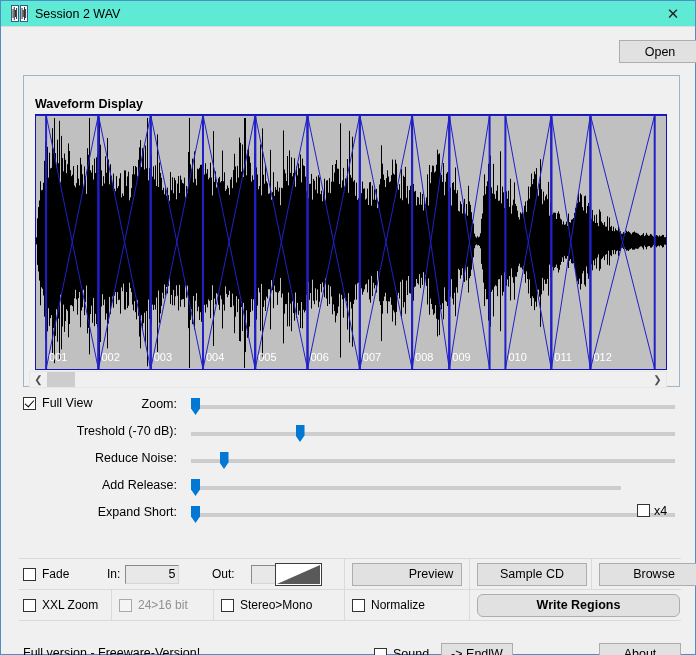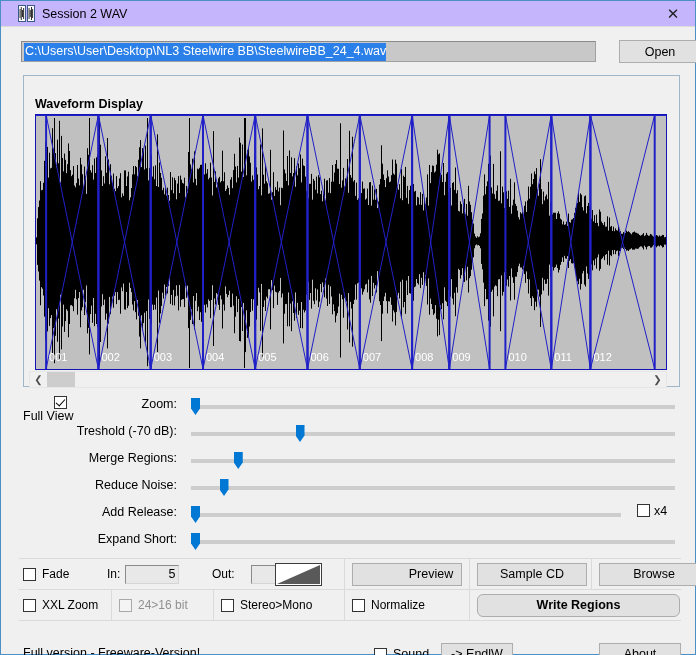--- a/index.html
+++ b/index.html
@@ -19,25 +19,25 @@
     left: 0; top: 0;
     width: 696px; height: 655px;
     box-sizing: border-box;
     border: 1px solid #4b8fc4;
     background: #f0f0f0;
   }
 
   
   .titlebar {
     height: 26px;
-    background: #c4b5fd;
+    background: #5eead4;
     border-bottom: 1px solid #dcdcdc;
     display: flex;
     align-items: center;
-    padding: 0 0 0 17px;
+    padding: 0 0 0 10px;
     box-sizing: border-box;
   }
   .title-icon {
     width: 17px; height: 17px;
     margin-right: 7px;
     flex: 0 0 auto;
     display: block;
   }
   .title-text {
     font-size: 12.5px;
@@ -197,23 +197,22 @@
     top: 3px;
     width: 9px; height: 17px;
     background: #0078d4;
     
     clip-path: polygon(0 0, 100% 0, 100% 62%, 50% 100%, 0 62%);
   }
   .fullview-check {
     position: absolute;
     left: 22px; top: 369px;
     display: flex;
-    align-items: flex-end;
-    font-size: 12.5px;
-    flex-direction: column;
+    align-items: center;
+    font-size: 12.5px;
   }
   .cbox {
     width: 13px; height: 13px;
     border: 1px solid #333;
     background: #fff;
     box-sizing: border-box;
     margin-right: 6px;
     position: relative;
     flex: 0 0 auto;
   }
@@ -342,23 +341,20 @@
         <rect x="14.2" y="4" width="0.9" height="9"></rect>
       </g>
     </svg>
     <span class="title-text">Session 2 WAV</span>
     <div class="title-close">✕</div>
   </div>
 
   <div class="client">
 
     <div class="path-row">
-      <div class="path-field">
-        <span class="path-sel">C:\Users\User\Desktop\NL3 Steelwire BB\SteelwireBB_24_4.wav</span>
-      </div>
       <div class="btn open-btn">Open</div>
     </div>
 
     <div class="group"></div>
     <div class="group-title">Waveform Display</div>
 
     <div class="wave-box">
       <svg id="wave-svg" width="630" height="254" viewBox="0 0 630 254" preserveAspectRatio="none">
           <line x1="0" y1="126" x2="630" y2="126" stroke="#000" stroke-width="1"></line>
           <path d="M0.5,122.4L0.5,129.3M1.5,103.3L1.5,149.9M2.5,92.1L2.5,156.5M3.5,85.5L3.5,165.6M4.5,66.2L4.5,190.3M5.5,75.3L5.5,172.2M6.5,74.8L6.5,173.7M7.5,67.8L7.5,180.5M8.5,45.8L8.5,201.6M9.5,26.7L9.5,224.4M10.5,56.6L10.5,195.0M11.5,31.9L11.5,216.4M12.5,62.6L12.5,193.2M13.5,37.7L13.5,210.9M14.5,53.4L14.5,203.1M15.5,52.8L15.5,200.1M16.5,13.2L16.5,238.3M17.5,33.7L17.5,213.2M18.5,3.0L18.5,248.2M19.5,38.1L19.5,220.8M20.5,52.2L20.5,194.2M21.5,24.7L21.5,226.7M22.5,48.2L22.5,203.5M23.5,5.8L23.5,244.3M24.5,67.5L24.5,179.8M25.5,20.9L25.5,234.3M26.5,43.0L26.5,211.5M27.5,56.4L27.5,189.6M28.5,38.6L28.5,216.9M29.5,44.8L29.5,206.1M30.5,58.2L30.5,194.2M31.5,49.2L31.5,195.8M32.5,28.4L32.5,222.3M33.5,36.0L33.5,209.0M34.5,55.2L34.5,190.4M35.5,61.2L35.5,190.1M36.5,59.7L36.5,191.2M37.5,51.1L37.5,196.2M38.5,70.5L38.5,183.3M39.5,72.3L39.5,174.8M40.5,68.1L40.5,184.3M41.5,50.0L41.5,199.6M42.5,63.6L42.5,183.1M43.5,70.4L43.5,177.0M44.5,42.8L44.5,212.3M45.5,49.5L45.5,195.5M46.5,59.2L46.5,192.2M47.5,71.9L47.5,174.8M48.5,51.4L48.5,200.1M49.5,61.2L49.5,187.2M50.5,78.9L50.5,170.5M51.5,33.2L51.5,218.3M52.5,39.8L52.5,212.9M53.5,3.0L53.5,239.4M54.5,55.3L54.5,199.1M55.5,57.6L55.5,190.6M56.5,50.2L56.5,207.8M57.5,64.6L57.5,183.0M58.5,43.5L58.5,211.1M59.5,58.0L59.5,198.8M60.5,42.3L60.5,209.0M61.5,39.6L61.5,212.2M62.5,66.3L62.5,181.5M63.5,3.0L63.5,250.1M64.5,29.7L64.5,227.0M65.5,55.4L65.5,191.5M66.5,71.0L66.5,179.2M67.5,61.2L67.5,190.1M68.5,68.5L68.5,184.5M69.5,41.3L69.5,204.7M70.5,57.8L70.5,198.5M71.5,23.0L71.5,233.4M72.5,44.4L72.5,208.5M73.5,69.3L73.5,181.9M74.5,49.2L74.5,199.1M75.5,60.8L75.5,190.9M76.5,68.5L76.5,181.6M77.5,58.6L77.5,192.7M78.5,73.7L78.5,180.7M79.5,76.2L79.5,177.2M80.5,61.1L80.5,189.1M81.5,73.2L81.5,177.0M82.5,71.1L82.5,185.1M83.5,63.4L83.5,184.7M84.5,58.2L84.5,198.7M85.5,82.4L85.5,172.4M86.5,78.4L86.5,176.2M87.5,80.9L87.5,168.5M88.5,55.4L88.5,194.4M89.5,55.4L89.5,194.7M90.5,71.0L90.5,177.0M91.5,61.4L91.5,193.1M92.5,56.7L92.5,190.7M93.5,85.3L93.5,167.7M94.5,82.3L94.5,173.1M95.5,73.1L95.5,177.2M96.5,59.4L96.5,189.5M97.5,51.1L97.5,195.4M98.5,59.3L98.5,186.1M99.5,51.0L99.5,197.2M100.5,52.2L100.5,204.4M101.5,61.4L101.5,185.1M102.5,44.7L102.5,200.8M103.5,32.3L103.5,221.6M104.5,25.1L104.5,233.4M105.5,52.1L105.5,200.2M106.5,33.1L106.5,215.3M107.5,35.7L107.5,208.1M108.5,54.5L108.5,197.7M109.5,30.7L109.5,227.2M110.5,53.3L110.5,196.1M111.5,3.0L111.5,251.2M112.5,65.4L112.5,184.5M113.5,53.1L113.5,203.9M114.5,49.3L114.5,203.7M115.5,40.2L115.5,208.7M116.5,61.6L116.5,189.6M117.5,51.3L117.5,195.0M118.5,64.3L118.5,189.8M119.5,50.3L119.5,194.5M120.5,71.0L120.5,182.5M121.5,19.3L121.5,237.0M122.5,71.9L122.5,175.5M123.5,47.5L123.5,207.9M124.5,57.9L124.5,198.4M125.5,62.8L125.5,190.9M126.5,75.1L126.5,177.7M127.5,72.7L127.5,183.5M128.5,79.3L128.5,169.5M129.5,73.2L129.5,180.6M130.5,80.6L130.5,172.0M131.5,72.6L131.5,178.5M132.5,80.1L132.5,171.0M133.5,85.7L133.5,162.4M134.5,57.1L134.5,188.9M135.5,75.1L135.5,179.9M136.5,62.3L136.5,190.2M137.5,78.3L137.5,174.9M138.5,62.8L138.5,190.4M139.5,65.2L139.5,181.4M140.5,84.3L140.5,170.3M141.5,68.6L141.5,180.7M142.5,61.1L142.5,195.4M143.5,78.0L143.5,169.9M144.5,60.6L144.5,191.7M145.5,64.7L145.5,184.8M146.5,67.9L146.5,184.2M147.5,68.6L147.5,184.1M148.5,62.7L148.5,192.1M149.5,82.5L149.5,170.6M150.5,70.9L150.5,182.8M151.5,77.7L151.5,170.6M152.5,37.0L152.5,213.1M153.5,3.0L153.5,253.0M154.5,49.4L154.5,204.9M155.5,54.1L155.5,194.4M156.5,43.7L156.5,209.1M157.5,67.4L157.5,181.0M158.5,36.4L158.5,214.6M159.5,63.8L159.5,185.8M160.5,70.3L160.5,178.1M161.5,53.6L161.5,196.2M162.5,54.3L162.5,191.7M163.5,52.8L163.5,205.0M164.5,49.9L164.5,197.2M165.5,49.7L165.5,206.8M166.5,56.4L166.5,198.9M167.5,72.2L167.5,180.6M168.5,59.5L168.5,189.8M169.5,48.3L169.5,197.5M170.5,58.5L170.5,189.3M171.5,54.1L171.5,192.4M172.5,64.3L172.5,184.4M173.5,62.7L173.5,185.9M174.5,47.6L174.5,203.2M175.5,62.5L175.5,185.0M176.5,80.5L176.5,170.2M177.5,16.1L177.5,231.0M178.5,66.9L178.5,183.5M179.5,56.3L179.5,189.5M180.5,72.5L180.5,178.1M181.5,67.5L181.5,179.5M182.5,63.4L182.5,189.8M183.5,61.8L183.5,194.9M184.5,67.4L184.5,180.4M185.5,66.0L185.5,184.3M186.5,35.6L186.5,213.5M187.5,66.3L187.5,189.5M188.5,57.3L188.5,195.6M189.5,76.0L189.5,171.4M190.5,74.2L190.5,178.9M191.5,70.5L191.5,182.2M192.5,72.9L192.5,180.0M193.5,79.8L193.5,175.7M194.5,64.6L194.5,192.1M195.5,62.2L195.5,192.2M196.5,73.2L196.5,178.6M197.5,55.1L197.5,190.7M198.5,38.8L198.5,218.2M199.5,51.5L199.5,201.7M200.5,67.4L200.5,181.2M201.5,50.9L201.5,197.1M202.5,62.6L202.5,184.0M203.5,22.6L203.5,226.0M204.5,27.8L204.5,226.4M205.5,56.7L205.5,192.0M206.5,29.5L206.5,216.0M207.5,61.9L207.5,187.9M208.5,3.0L208.5,253.0M209.5,3.0L209.5,237.1M210.5,60.4L210.5,195.3M211.5,35.2L211.5,222.8M212.5,32.1L212.5,221.4M213.5,41.5L213.5,211.5M214.5,47.8L214.5,197.0M215.5,66.6L215.5,183.9M216.5,60.4L216.5,195.7M217.5,64.8L217.5,184.3M218.5,38.8L218.5,213.4M219.5,67.2L219.5,179.7M220.5,52.4L220.5,204.6M221.5,59.5L221.5,190.6M222.5,74.3L222.5,172.8M223.5,71.0L223.5,177.4M224.5,29.5L224.5,215.8M225.5,80.4L225.5,168.9M226.5,13.4L226.5,241.7M227.5,59.7L227.5,192.0M228.5,68.7L228.5,185.3M229.5,49.7L229.5,196.0M230.5,66.3L230.5,181.6M231.5,68.3L231.5,183.4M232.5,78.8L232.5,174.3M233.5,78.3L233.5,174.1M234.5,34.8L234.5,214.4M235.5,84.7L235.5,165.1M236.5,77.2L236.5,175.1M237.5,57.2L237.5,193.2M238.5,80.9L238.5,170.6M239.5,72.2L239.5,176.7M240.5,74.9L240.5,177.3M241.5,66.5L241.5,189.9M242.5,76.5L242.5,177.5M243.5,72.6L243.5,175.9M244.5,90.2L244.5,162.9M245.5,72.7L245.5,182.5M246.5,73.2L246.5,178.5M247.5,15.5L247.5,228.4M248.5,54.5L248.5,198.7M249.5,58.4L249.5,189.2M250.5,66.0L250.5,188.9M251.5,41.0L251.5,211.3M252.5,70.4L252.5,177.5M253.5,35.4L253.5,211.3M254.5,57.9L254.5,188.6M255.5,42.3L255.5,216.2M256.5,61.4L256.5,186.3M257.5,58.1L257.5,198.0M258.5,43.2L258.5,205.7M259.5,71.8L259.5,177.4M260.5,51.5L260.5,202.9M261.5,60.4L261.5,187.8M262.5,48.5L262.5,199.8M263.5,53.2L263.5,195.7M264.5,39.5L264.5,213.0M265.5,67.4L265.5,187.0M266.5,43.6L266.5,213.3M267.5,50.4L267.5,194.8M268.5,51.1L268.5,197.4M269.5,61.6L269.5,195.5M270.5,76.0L270.5,179.7M271.5,65.3L271.5,188.6M272.5,83.3L272.5,167.2M273.5,68.8L273.5,184.8M274.5,68.8L274.5,178.0M275.5,58.9L275.5,193.6M276.5,84.7L276.5,164.7M277.5,63.9L277.5,185.7M278.5,65.8L278.5,189.2M279.5,74.7L279.5,173.3M280.5,61.6L280.5,185.4M281.5,78.4L281.5,174.4M282.5,60.2L282.5,192.1M283.5,62.3L283.5,186.7M284.5,79.1L284.5,169.0M285.5,75.7L285.5,177.2M286.5,86.3L286.5,167.4M287.5,78.8L287.5,172.3M288.5,63.7L288.5,182.3M289.5,85.6L289.5,163.4M290.5,65.6L290.5,183.6M291.5,65.2L291.5,191.0M292.5,77.7L292.5,169.8M293.5,63.1L293.5,189.0M294.5,78.2L294.5,171.4M295.5,66.7L295.5,181.5M296.5,50.0L296.5,199.3M297.5,66.6L297.5,189.4M298.5,57.6L298.5,196.1M299.5,49.0L299.5,207.4M300.5,45.0L300.5,200.7M301.5,53.6L301.5,198.1M302.5,53.8L302.5,191.5M303.5,69.1L303.5,178.7M304.5,8.3L304.5,242.5M305.5,72.7L305.5,179.8M306.5,65.4L306.5,184.2M307.5,52.9L307.5,202.7M308.5,71.6L308.5,182.8M309.5,63.4L309.5,184.2M310.5,64.5L310.5,186.5M311.5,44.0L311.5,214.5M312.5,77.8L312.5,178.1M313.5,15.8L313.5,227.5M314.5,60.1L314.5,186.9M315.5,62.7L315.5,193.5M316.5,21.7L316.5,231.7M317.5,66.5L317.5,189.0M318.5,65.1L318.5,184.8M319.5,80.9L319.5,169.5M320.5,67.6L320.5,184.6M321.5,84.9L321.5,168.3M322.5,83.3L322.5,167.5M323.5,69.4L323.5,177.7M324.5,82.5L324.5,170.2M325.5,78.1L325.5,173.3M326.5,66.6L326.5,179.6M327.5,73.8L327.5,176.7M328.5,73.4L328.5,174.3M329.5,84.6L329.5,169.6M330.5,83.5L330.5,168.8M331.5,73.6L331.5,177.4M332.5,90.0L332.5,164.5M333.5,67.4L333.5,184.4M334.5,67.0L334.5,187.7M335.5,90.6L335.5,160.9M336.5,70.6L336.5,181.0M337.5,84.6L337.5,167.8M338.5,74.3L338.5,173.5M339.5,84.8L339.5,170.2M340.5,73.9L340.5,177.5M341.5,93.1L341.5,156.1M342.5,86.6L342.5,162.6M343.5,69.5L343.5,186.3M344.5,63.9L344.5,190.0M345.5,30.3L345.5,226.1M346.5,48.7L346.5,198.7M347.5,59.5L347.5,185.9M348.5,65.0L348.5,181.5M349.5,72.1L349.5,177.8M350.5,63.2L350.5,186.1M351.5,55.3L351.5,198.4M352.5,61.5L352.5,186.3M353.5,67.2L353.5,186.5M354.5,66.5L354.5,182.4M355.5,60.2L355.5,189.8M356.5,44.5L356.5,206.6M357.5,58.6L357.5,195.4M358.5,59.7L358.5,197.4M359.5,44.7L359.5,210.4M360.5,48.7L360.5,196.9M361.5,72.5L361.5,180.6M362.5,74.8L362.5,177.8M363.5,69.2L363.5,183.5M364.5,83.4L364.5,166.8M365.5,54.0L365.5,203.4M366.5,85.2L366.5,164.7M367.5,60.7L367.5,192.3M368.5,62.0L368.5,187.0M369.5,51.9L369.5,198.8M370.5,82.9L370.5,165.6M371.5,70.9L371.5,180.0M372.5,88.8L372.5,161.0M373.5,75.1L373.5,178.1M374.5,70.7L374.5,178.6M375.5,87.7L375.5,165.1M376.5,89.3L376.5,165.2M377.5,69.0L377.5,185.7M378.5,76.6L378.5,172.2M379.5,75.8L379.5,171.4M380.5,90.4L380.5,164.0M381.5,81.9L381.5,168.1M382.5,82.5L382.5,169.5M383.5,89.6L383.5,159.1M384.5,77.2L384.5,173.1M385.5,89.8L385.5,162.8M386.5,78.9L386.5,169.9M387.5,95.5L387.5,157.2M388.5,83.4L388.5,170.2M389.5,89.5L389.5,160.1M390.5,82.5L390.5,170.9M391.5,59.4L391.5,189.5M392.5,90.6L392.5,163.4M393.5,50.0L393.5,199.7M394.5,68.2L394.5,183.5M395.5,57.1L395.5,189.0M396.5,50.5L396.5,194.2M397.5,50.9L397.5,199.9M398.5,57.5L398.5,198.4M399.5,56.4L399.5,190.1M400.5,49.7L400.5,203.7M401.5,34.7L401.5,221.4M402.5,39.3L402.5,204.7M403.5,38.4L403.5,220.1M404.5,58.2L404.5,190.3M405.5,59.7L405.5,194.2M406.5,67.0L406.5,188.2M407.5,48.0L407.5,204.3M408.5,80.3L408.5,172.3M409.5,66.7L409.5,185.7M410.5,58.7L410.5,186.9M411.5,57.1L411.5,191.1M412.5,77.5L412.5,174.6M413.5,53.5L413.5,197.3M414.5,72.7L414.5,181.7M415.5,90.5L415.5,164.2M416.5,68.0L416.5,183.6M417.5,67.1L417.5,189.6M418.5,74.9L418.5,177.8M419.5,52.5L419.5,201.2M420.5,78.4L420.5,172.3M421.5,75.2L421.5,177.7M422.5,95.9L422.5,153.8M423.5,96.5L423.5,155.0M424.5,86.4L424.5,163.6M425.5,89.1L425.5,160.1M426.5,98.5L426.5,153.2M427.5,88.5L427.5,166.4M428.5,83.9L428.5,166.9M429.5,99.3L429.5,151.0M430.5,89.0L430.5,165.4M431.5,100.7L431.5,151.8M432.5,70.8L432.5,177.5M433.5,86.5L433.5,163.2M434.5,89.8L434.5,161.1M435.5,97.2L435.5,154.7M436.5,104.7L436.5,147.2M437.5,108.5L437.5,142.3M438.5,118.6L438.5,133.3M439.5,121.4L439.5,130.3M440.5,122.8L440.5,129.4M441.5,121.3L441.5,130.4M442.5,122.3L442.5,130.0M443.5,121.5L443.5,130.9M444.5,118.3L444.5,133.3M445.5,103.9L445.5,148.9M446.5,98.5L446.5,154.4M447.5,80.7L447.5,167.6M448.5,59.4L448.5,191.1M449.5,79.3L449.5,174.0M450.5,71.2L450.5,184.3M451.5,66.3L451.5,184.1M452.5,48.7L452.5,205.6M453.5,50.3L453.5,204.4M454.5,40.6L454.5,211.6M455.5,72.4L455.5,176.8M456.5,78.5L456.5,174.7M457.5,48.9L457.5,201.4M458.5,79.2L458.5,171.6M459.5,83.8L459.5,170.2M460.5,75.8L460.5,171.2M461.5,70.4L461.5,181.2M462.5,85.8L462.5,164.4M463.5,85.6L463.5,164.1M464.5,36.3L464.5,216.2M465.5,88.4L465.5,160.3M466.5,71.6L466.5,180.6M467.5,77.3L467.5,176.9M468.5,93.0L468.5,157.3M469.5,94.7L469.5,155.0M470.5,76.3L470.5,170.8M471.5,83.8L471.5,164.5M472.5,75.7L472.5,171.6M473.5,91.9L473.5,161.0M474.5,63.8L474.5,185.5M475.5,98.7L475.5,153.4M476.5,90.4L476.5,162.3M477.5,84.6L477.5,167.9M478.5,67.3L478.5,184.6M479.5,88.9L479.5,161.6M480.5,91.1L480.5,161.7M481.5,95.7L481.5,157.1M482.5,102.2L482.5,151.2M483.5,104.5L483.5,148.7M484.5,97.3L484.5,152.5M485.5,98.7L485.5,152.5M486.5,97.2L486.5,154.4M487.5,101.4L487.5,151.2M488.5,90.8L488.5,159.1M489.5,86.5L489.5,167.9M490.5,96.9L490.5,156.4M491.5,85.5L491.5,164.0M492.5,71.5L492.5,178.5M493.5,83.7L493.5,164.4M494.5,71.8L494.5,183.1M495.5,58.5L495.5,191.0M496.5,69.2L496.5,181.3M497.5,64.0L497.5,183.2M498.5,56.5L498.5,195.2M499.5,59.2L499.5,186.6M500.5,53.1L500.5,191.7M501.5,74.4L501.5,174.7M502.5,80.8L502.5,174.7M503.5,68.3L503.5,181.6M504.5,44.2L504.5,211.9M505.5,74.2L505.5,179.4M506.5,89.2L506.5,162.8M507.5,76.6L507.5,175.6M508.5,85.5L508.5,164.7M509.5,81.4L509.5,168.9M510.5,79.5L510.5,168.7M511.5,84.2L511.5,163.9M512.5,66.9L512.5,180.6M513.5,100.7L513.5,149.6M514.5,87.1L514.5,162.3M515.5,90.4L515.5,164.3M516.5,99.4L516.5,151.7M517.5,97.7L517.5,155.5M518.5,97.7L518.5,152.8M519.5,97.8L519.5,151.9M520.5,104.0L520.5,149.6M521.5,98.3L521.5,153.1M522.5,96.4L522.5,157.5M523.5,98.8L523.5,154.8M524.5,103.6L524.5,149.8M525.5,104.7L525.5,146.8M526.5,109.4L526.5,142.4M527.5,106.4L527.5,147.0M528.5,109.8L528.5,140.8M529.5,109.3L529.5,143.5M530.5,106.7L530.5,143.7M531.5,110.8L531.5,141.1M532.5,98.5L532.5,153.0M533.5,107.0L533.5,145.8M534.5,107.7L534.5,144.1M535.5,104.7L535.5,148.2M536.5,104.2L536.5,148.5M537.5,103.0L537.5,148.0M538.5,97.9L538.5,152.3M539.5,92.9L539.5,156.9M540.5,89.5L540.5,162.7M541.5,87.8L541.5,166.1M542.5,78.2L542.5,169.2M543.5,86.9L543.5,163.8M544.5,78.4L544.5,174.5M545.5,79.8L545.5,168.9M546.5,92.2L546.5,158.4M547.5,95.5L547.5,155.9M548.5,81.3L548.5,169.6M549.5,80.5L549.5,171.5M550.5,98.3L550.5,151.4M551.5,91.0L551.5,158.5M552.5,87.9L552.5,163.9M553.5,91.3L553.5,160.5M554.5,102.9L554.5,147.9M555.5,103.6L555.5,149.4M556.5,95.0L556.5,155.3M557.5,106.4L557.5,145.4M558.5,100.2L558.5,150.3M559.5,108.0L559.5,143.7M560.5,99.5L560.5,153.7M561.5,107.9L561.5,142.4M562.5,111.2L562.5,139.4M563.5,94.5L563.5,155.8M564.5,96.7L564.5,153.8M565.5,106.5L565.5,144.2M566.5,108.2L566.5,143.1M567.5,109.9L567.5,141.4M568.5,107.1L568.5,145.1M569.5,111.6L569.5,139.8M570.5,111.6L570.5,139.1M571.5,101.3L571.5,149.7M572.5,115.6L572.5,135.7M573.5,102.5L573.5,150.5M574.5,111.8L574.5,140.2M575.5,110.9L575.5,141.2M576.5,115.9L576.5,135.1M577.5,111.7L577.5,139.2M578.5,116.2L578.5,134.9M579.5,113.4L579.5,139.2M580.5,115.1L580.5,136.2M581.5,115.7L581.5,135.4M582.5,111.7L582.5,140.9M583.5,116.5L583.5,136.1M584.5,116.2L584.5,135.8M585.5,118.7L585.5,133.1M586.5,118.8L586.5,132.7M587.5,117.1L587.5,134.0M588.5,118.9L588.5,132.6M589.5,117.9L589.5,134.1M590.5,115.7L590.5,135.7M591.5,116.9L591.5,135.3M592.5,116.2L592.5,136.0M593.5,117.2L593.5,134.6M594.5,118.2L594.5,134.1M595.5,119.3L595.5,133.2M596.5,117.6L596.5,134.7M597.5,117.1L597.5,134.6M598.5,116.5L598.5,134.7M599.5,117.6L599.5,133.6M600.5,117.8L600.5,133.6M601.5,118.4L601.5,133.9M602.5,118.8L602.5,133.5M603.5,120.0L603.5,132.2M604.5,120.7L604.5,131.4M605.5,120.1L605.5,131.4M606.5,119.4L606.5,132.6M607.5,118.1L607.5,134.5M608.5,121.1L608.5,130.6M609.5,120.2L609.5,132.1M610.5,117.9L610.5,134.3M611.5,119.8L611.5,131.7M612.5,120.8L612.5,131.1M613.5,120.6L613.5,131.0M614.5,118.9L614.5,132.6M615.5,119.5L615.5,132.6M616.5,120.7L616.5,131.5M617.5,121.7L617.5,129.9M618.5,121.9L618.5,129.8M619.5,120.9L619.5,130.9M620.5,120.0L620.5,132.3M621.5,120.6L621.5,131.2M622.5,121.6L622.5,130.5M623.5,120.4L623.5,131.5M624.5,121.4L624.5,130.2M625.5,120.8L625.5,130.9M626.5,119.9L626.5,132.5M627.5,120.0L627.5,132.1M628.5,122.3L628.5,129.6M629.5,122.0L629.5,129.7" stroke="#000000" stroke-width="1" fill="none"></path>
@@ -443,25 +439,20 @@
           <div class="srow-label">Zoom:</div>
           <div class="strack" style="left: 190px; width: 484px;"></div>
           <div class="sthumb" style="left: 190px;"></div>
         </div>
         <div class="srow">
           <div class="srow-label">Treshold (-70 dB):</div>
           <div class="strack" style="left: 190px; width: 484px;"></div>
           <div class="sthumb" style="left: 294.5px;"></div>
         </div>
         <div class="srow">
-          <div class="srow-label">Merge Regions:</div>
-          <div class="strack" style="left: 190px; width: 484px;"></div>
-          <div class="sthumb" style="left: 232.75px;"></div>
-        </div>
-        <div class="srow">
           <div class="srow-label">Reduce Noise:</div>
           <div class="strack" style="left: 190px; width: 484px;"></div>
           <div class="sthumb" style="left: 218.5px;"></div>
         </div>
         <div class="srow">
           <div class="srow-label">Add Release:</div>
           <div class="strack" style="left: 190px; width: 430px;"></div>
           <div class="sthumb" style="left: 190px;"></div>
         </div>
         <div class="srow">

